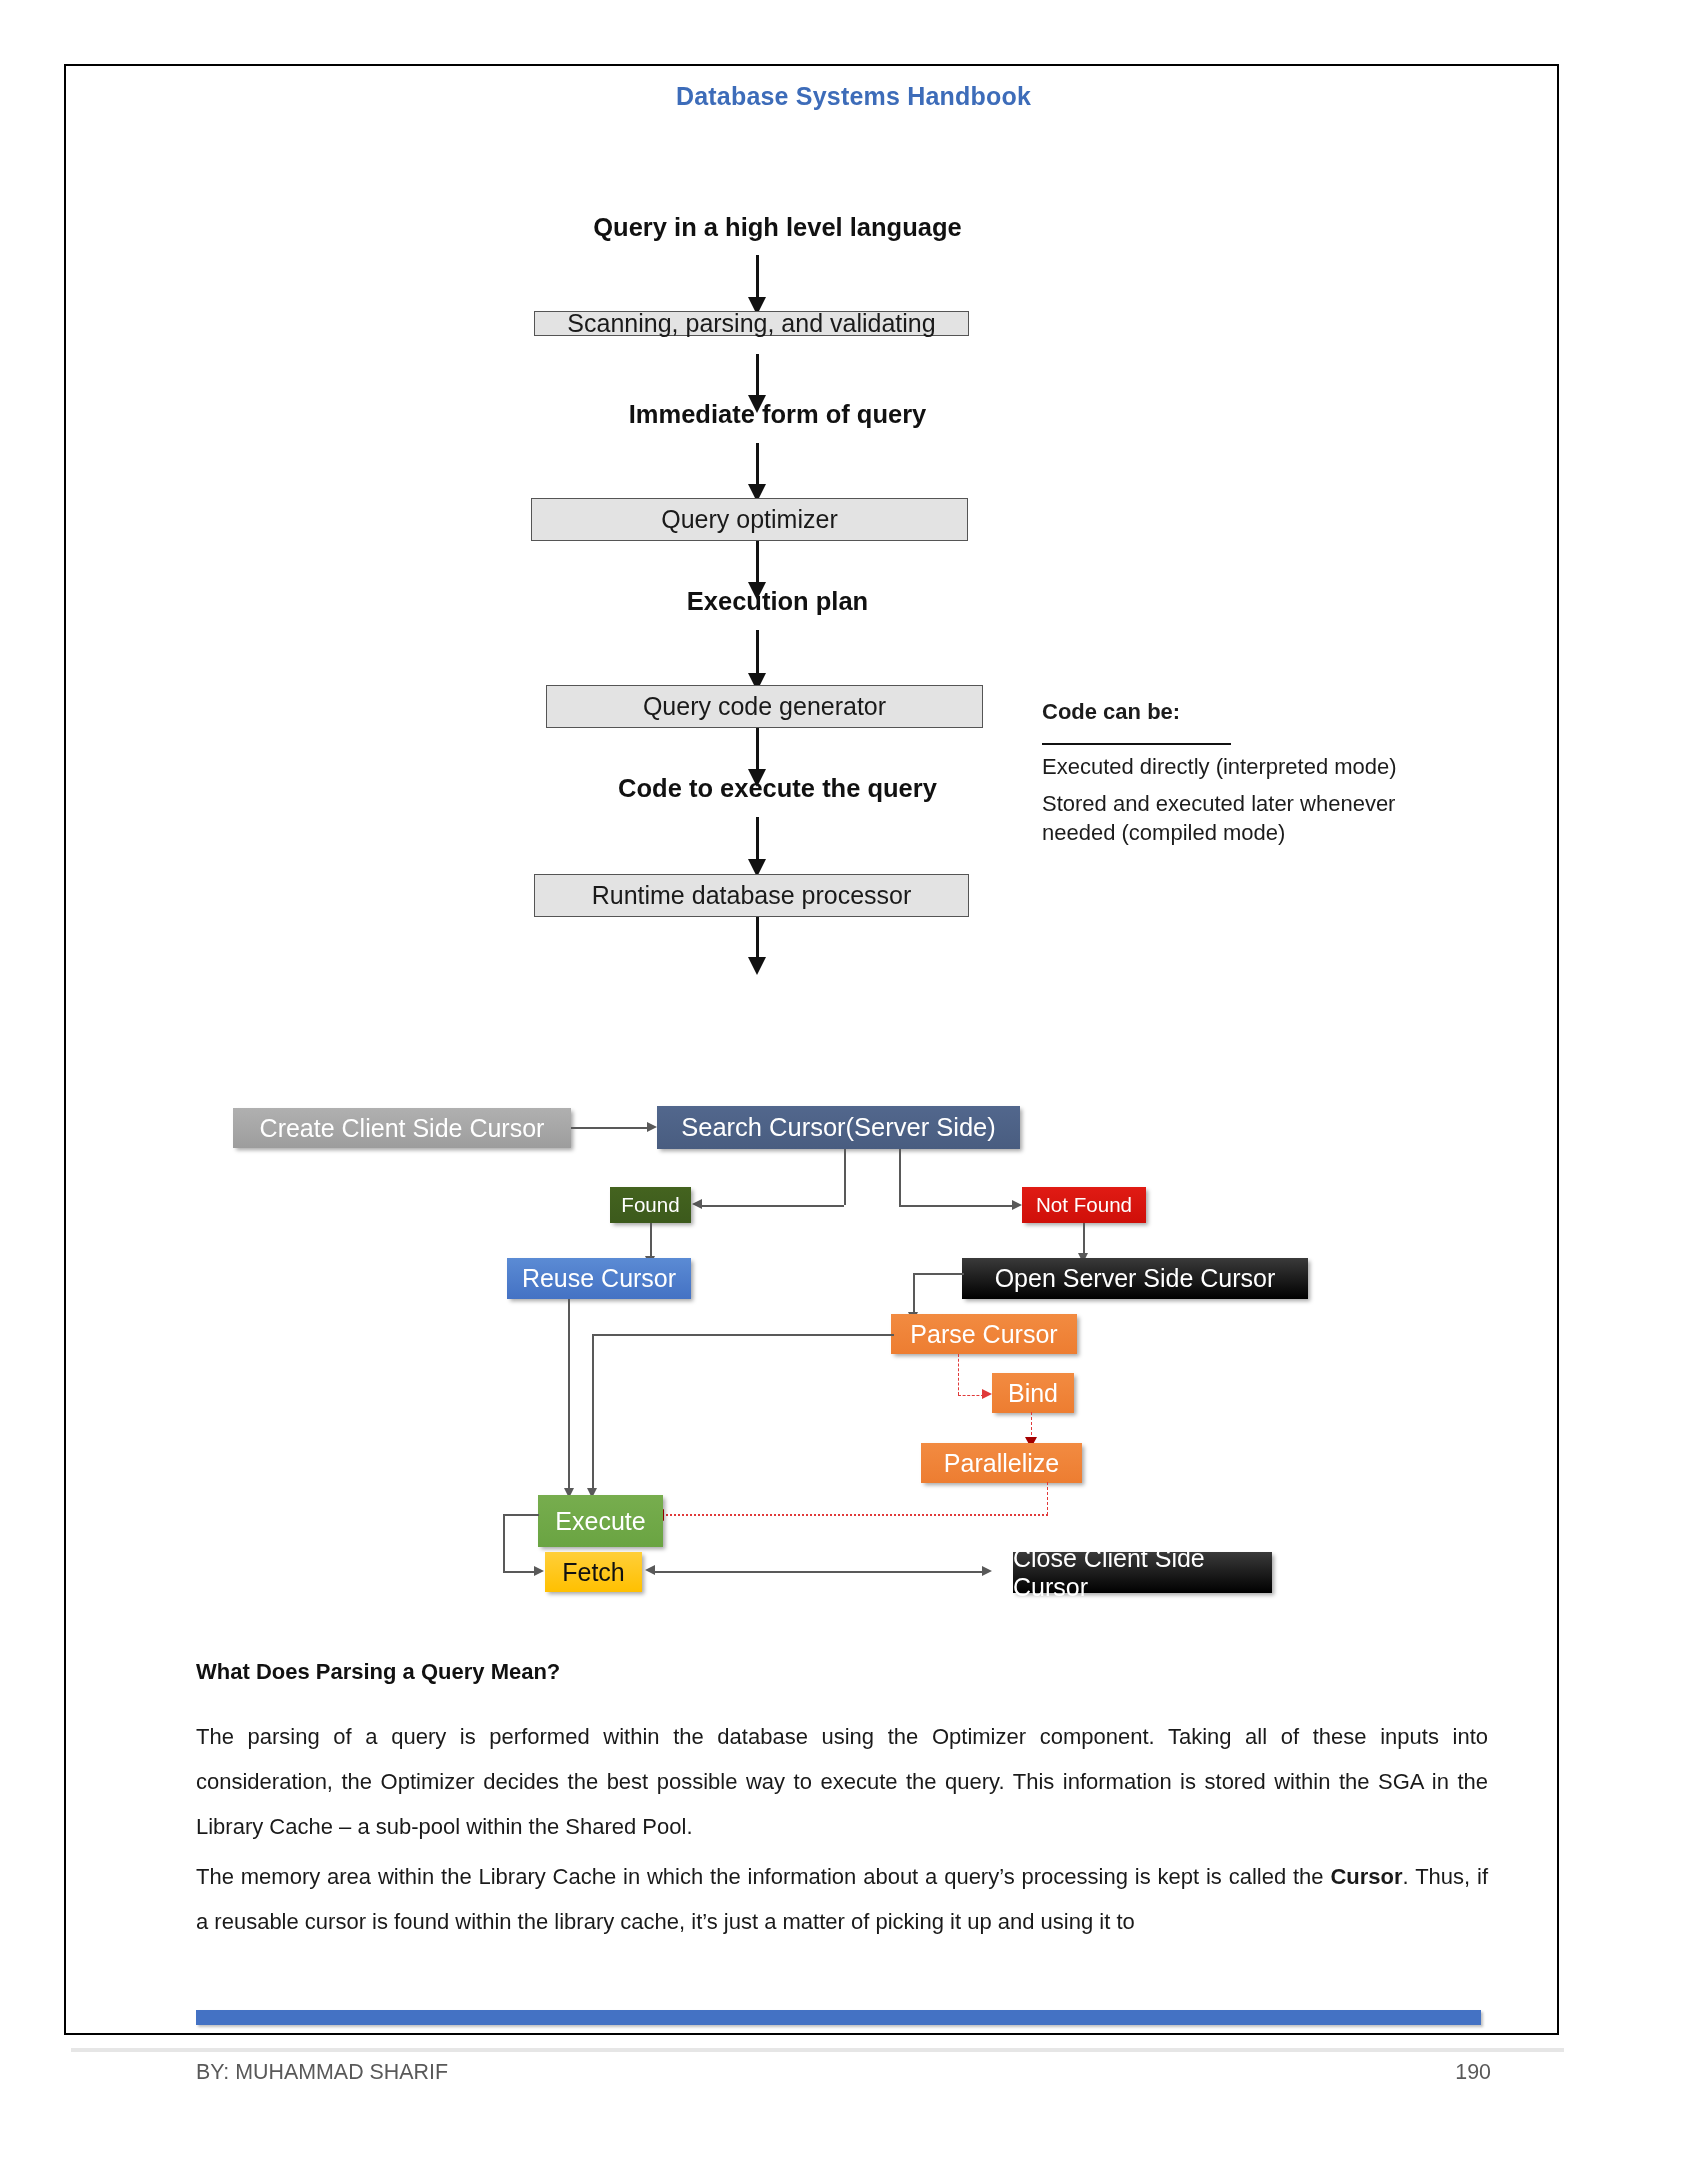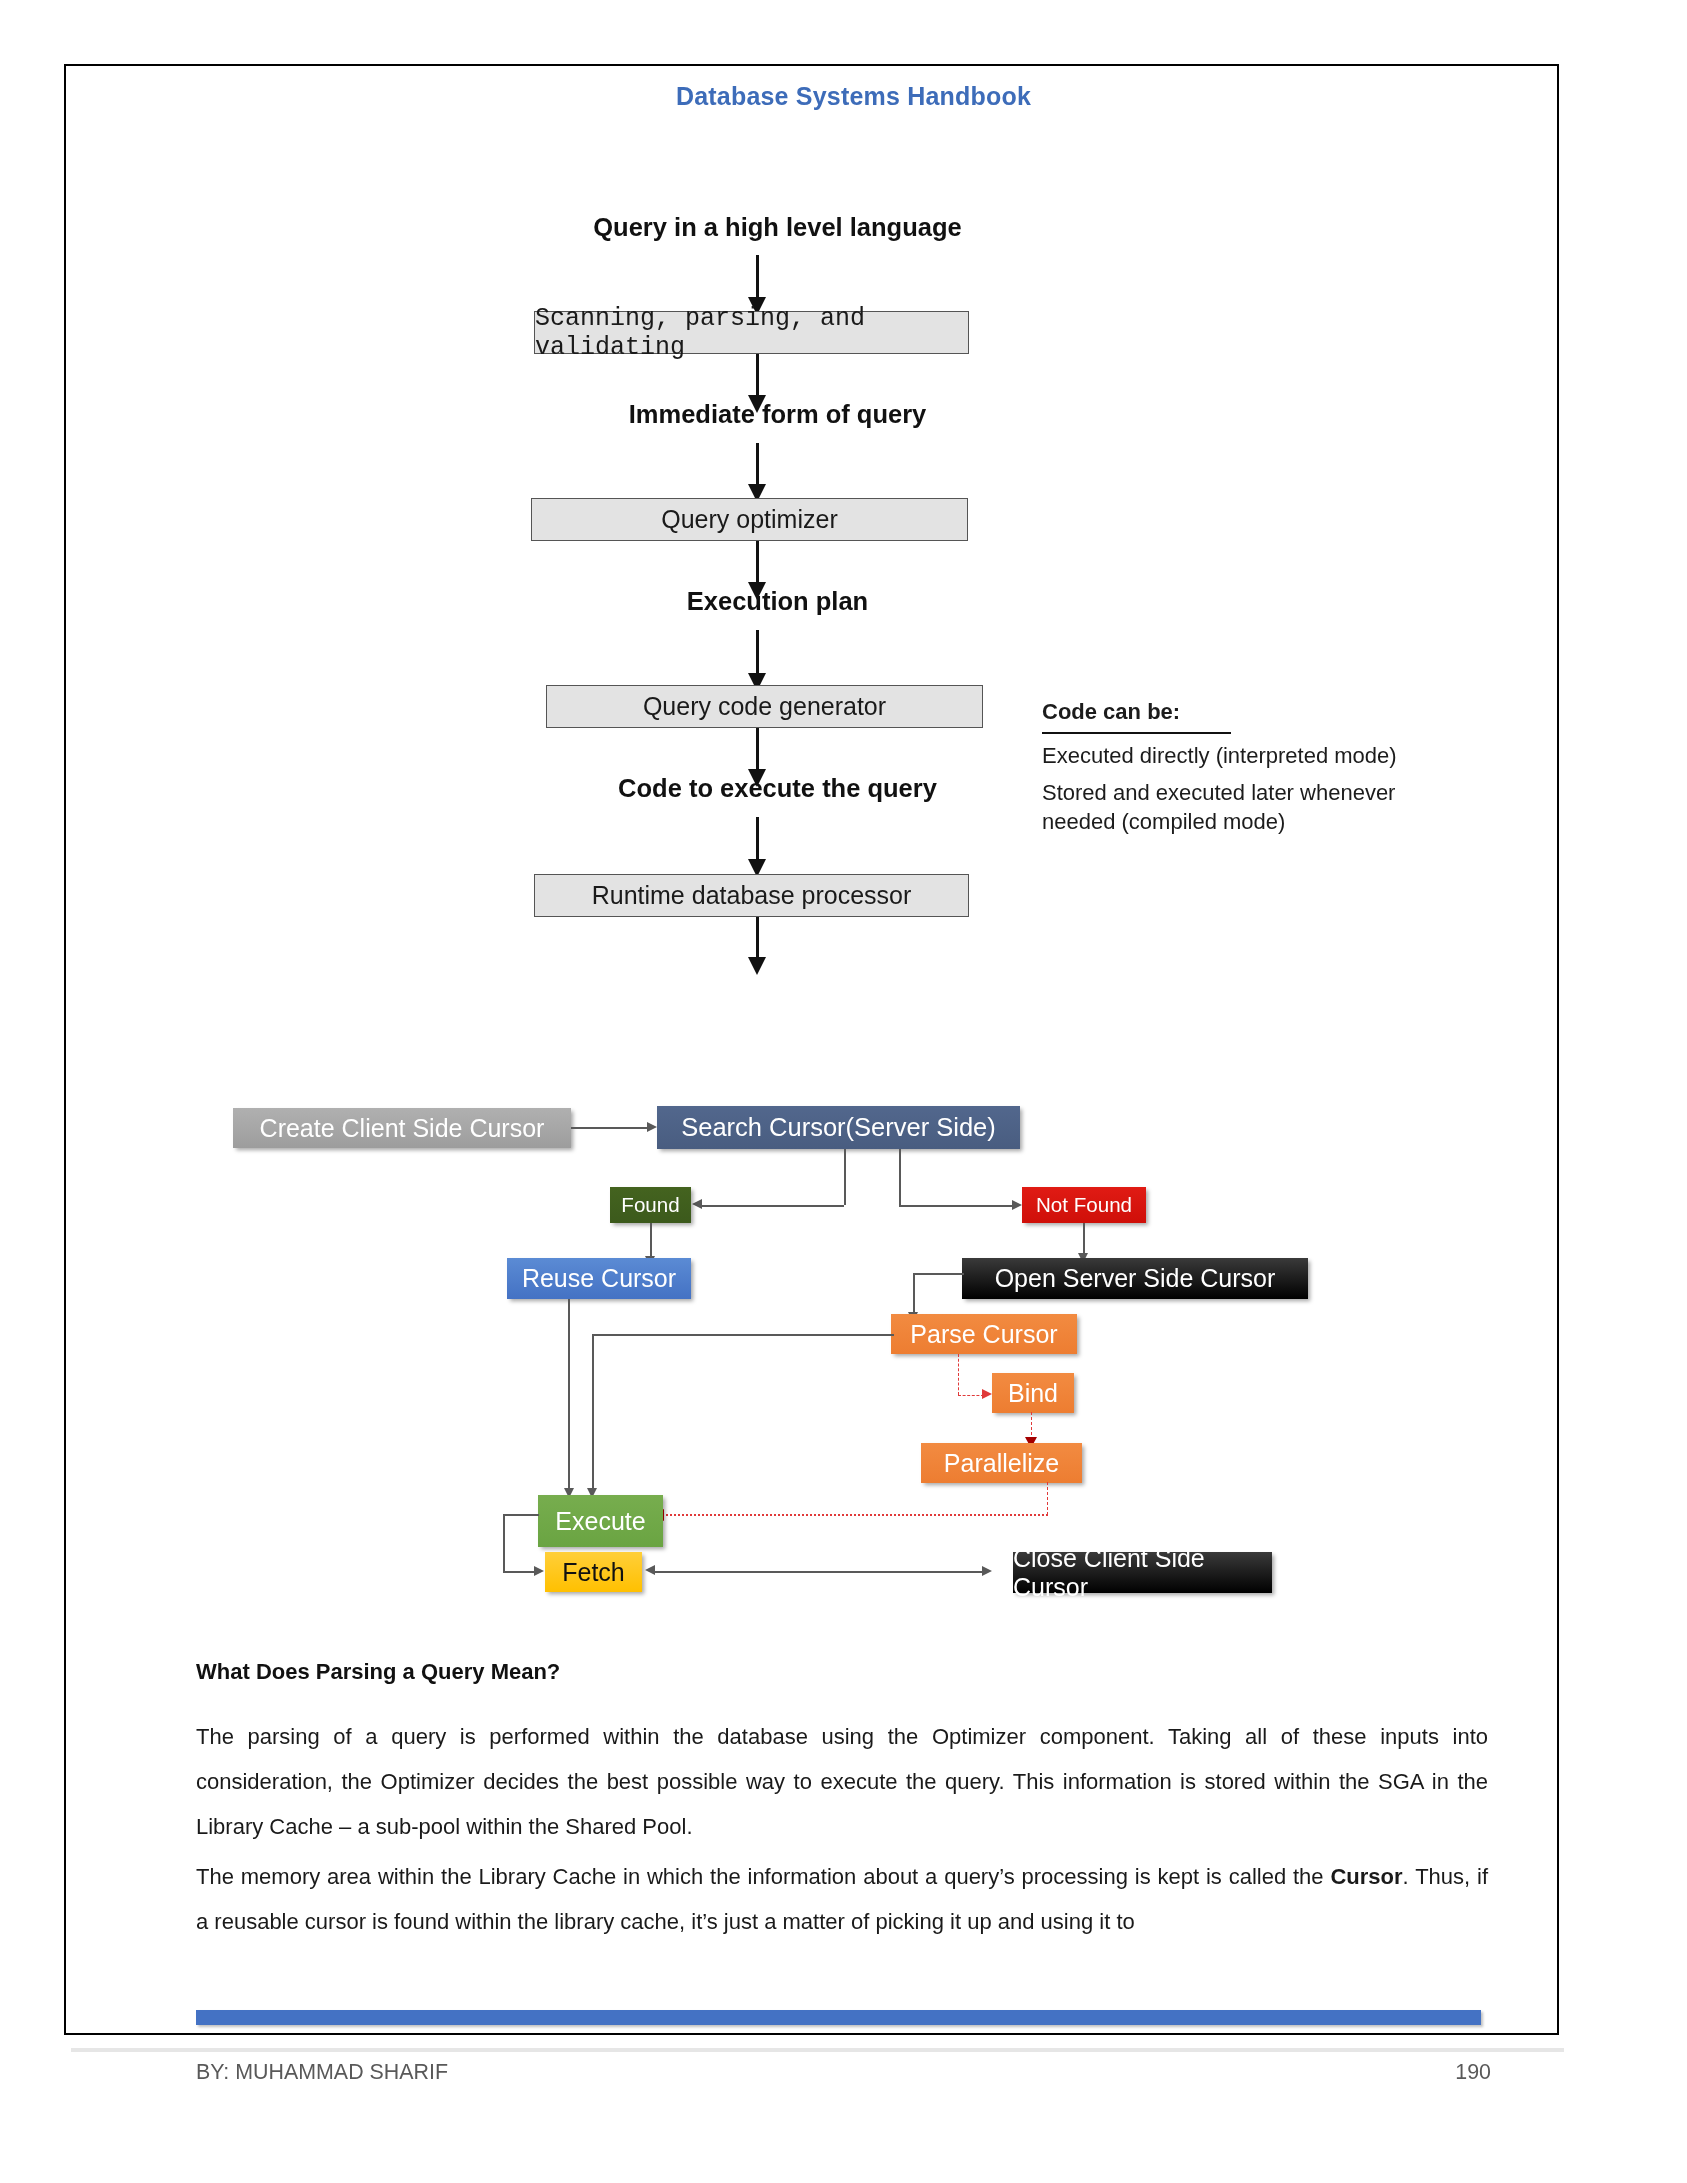--- a/index.html
+++ b/index.html
@@ -36,21 +36,21 @@
     position:absolute;width:0;height:0;
     border-left:9px solid transparent;border-right:9px solid transparent;
     border-top:18px solid #111;
   }
 
   
   .note{
     position:absolute;font-size:22px;color:#1c1c1c;line-height:1.28;
     font-family:"Liberation Sans",sans-serif;
   }
-  .note .hd{font-weight:bold;display:inline-block;border-bottom:2.5px solid #111;padding-bottom:6px;padding-right:51px;}
+  .note .hd{font-weight:bold;display:inline-block;border-bottom:2.5px solid #111;padding-bottom:17px;padding-right:51px;}
   .note .ln{display:block;margin-top:8.2px;}
   .note-left{font-size:23px;line-height:1.35;color:#222;}
 
   
   .fc2{position:absolute;left:0;top:0;width:100%;height:100%;}
   .node{
     position:absolute;display:flex;align-items:center;justify-content:center;
     color:#ffffff;box-sizing:border-box;
     box-shadow:2.5px 2.5px 4.1px rgba(0,0,0,.35);
     font-family:"Liberation Sans",sans-serif;
@@ -102,21 +102,21 @@
 <div class="page-shadow"></div>
 
 <div class="doc-title">Database Systems Handbook</div>
 
 <div class="fc1">
 
   <div class="lbl" style="left:514px;top:213px;width:527px;">Query in a high level language</div>
   <div class="vline" style="left:756px;top:255px;height:45px;"></div>
   <div class="vhead" style="left:748px;top:297px;"></div>
 
-  <div class="boxnode" style="left:534px;top:311px;width:435px;height:43px;font-family:Liberation Mono, monospace;">Scanning, parsing, and validating</div>
+  <div class="boxnode" style="left:534px;top:311px;width:435px;height:25px;">Scanning, parsing, and validating</div>
   <div class="vline" style="left:756px;top:354px;height:44px;"></div>
   <div class="vhead" style="left:748px;top:395px;"></div>
 
   <div class="lbl" style="left:514px;top:400px;width:527px;">Immediate form of query</div>
   <div class="vline" style="left:756px;top:443px;height:46px;"></div>
   <div class="vhead" style="left:748px;top:484px;"></div>
 
   <div class="boxnode" style="left:531px;top:498px;width:437px;height:43px;">Query optimizer</div>
   <div class="vline" style="left:756px;top:541px;height:44px;"></div>
   <div class="vhead" style="left:748px;top:582px;"></div>

